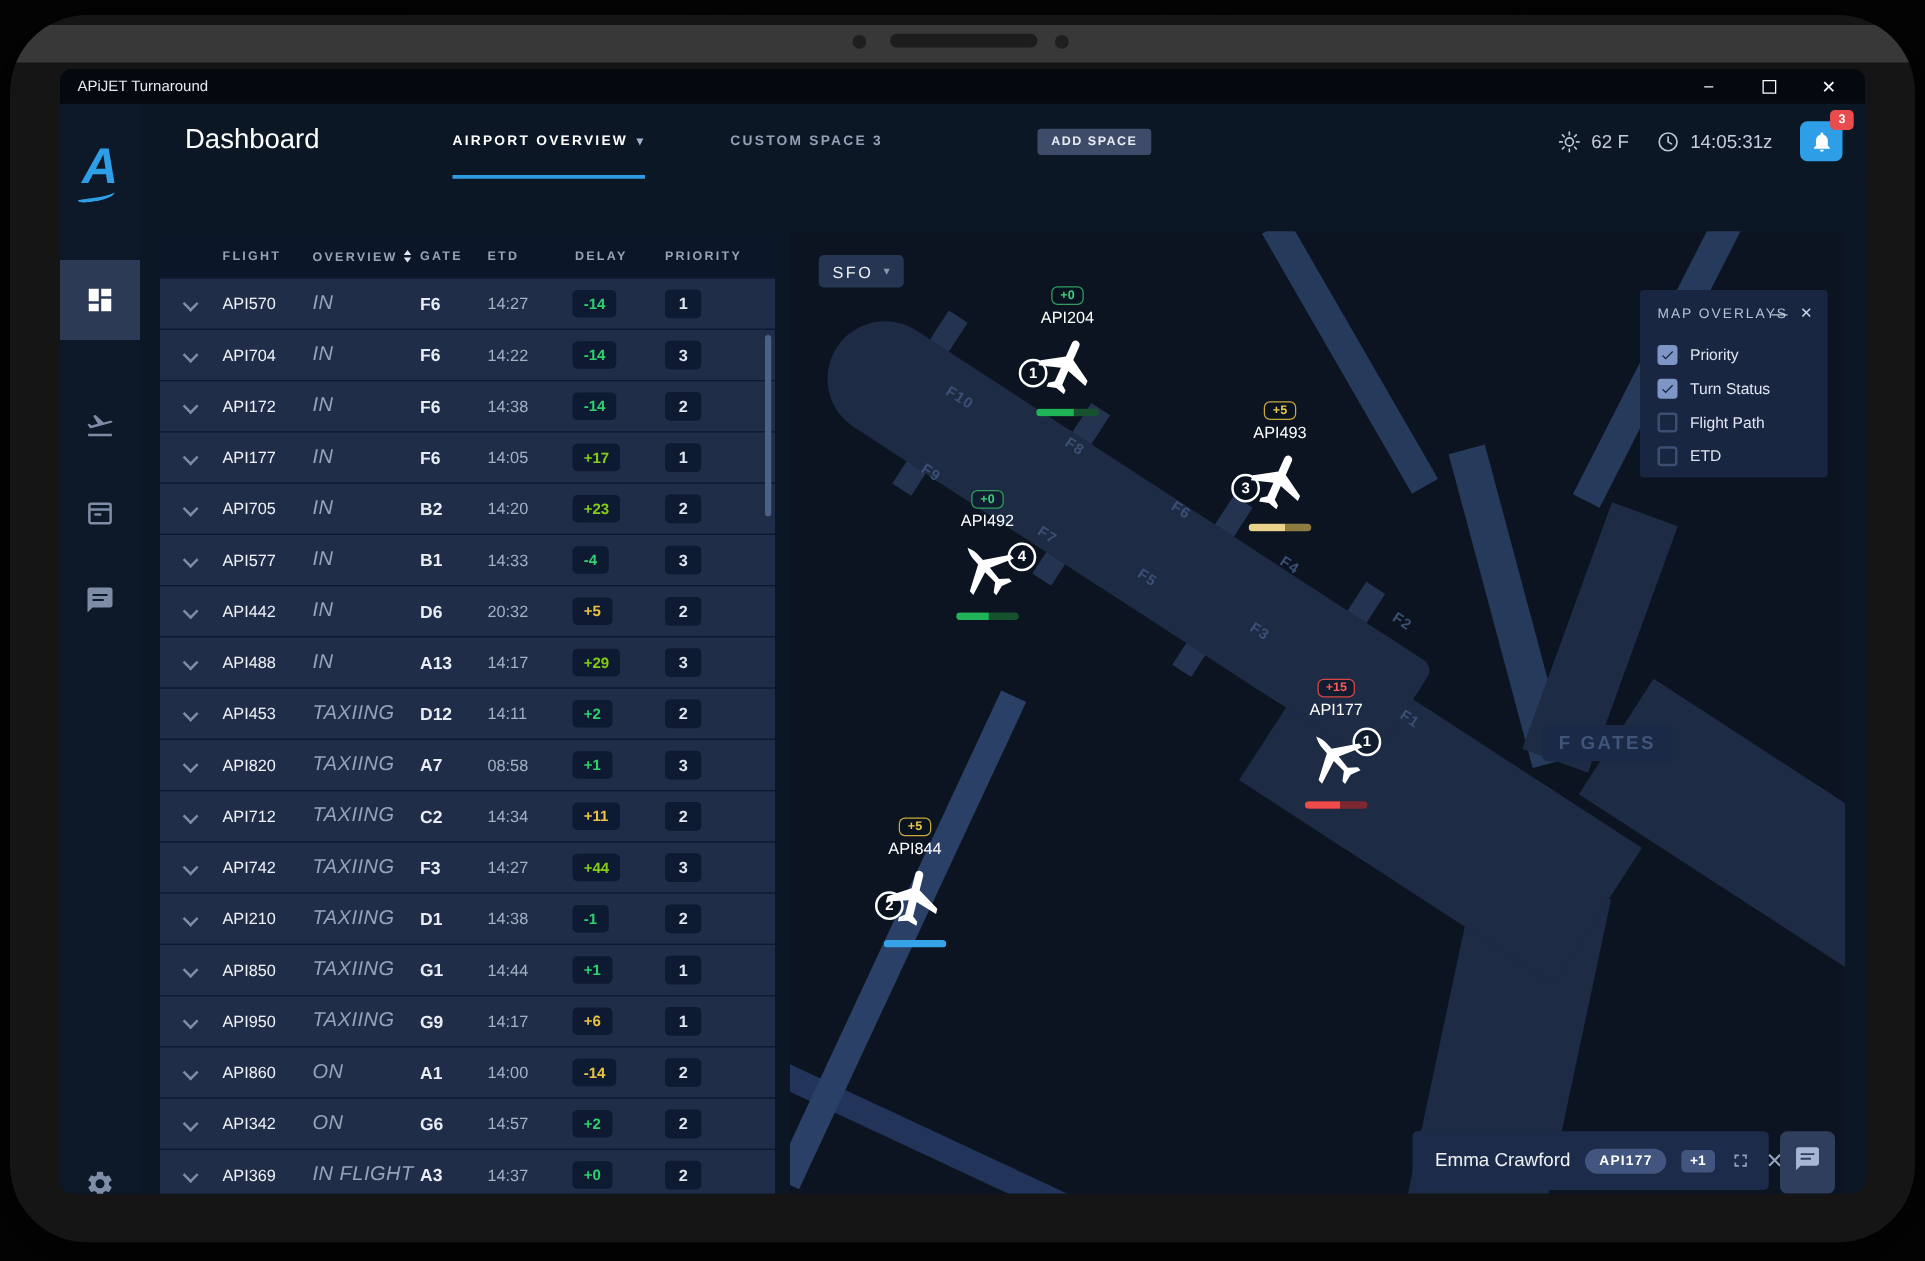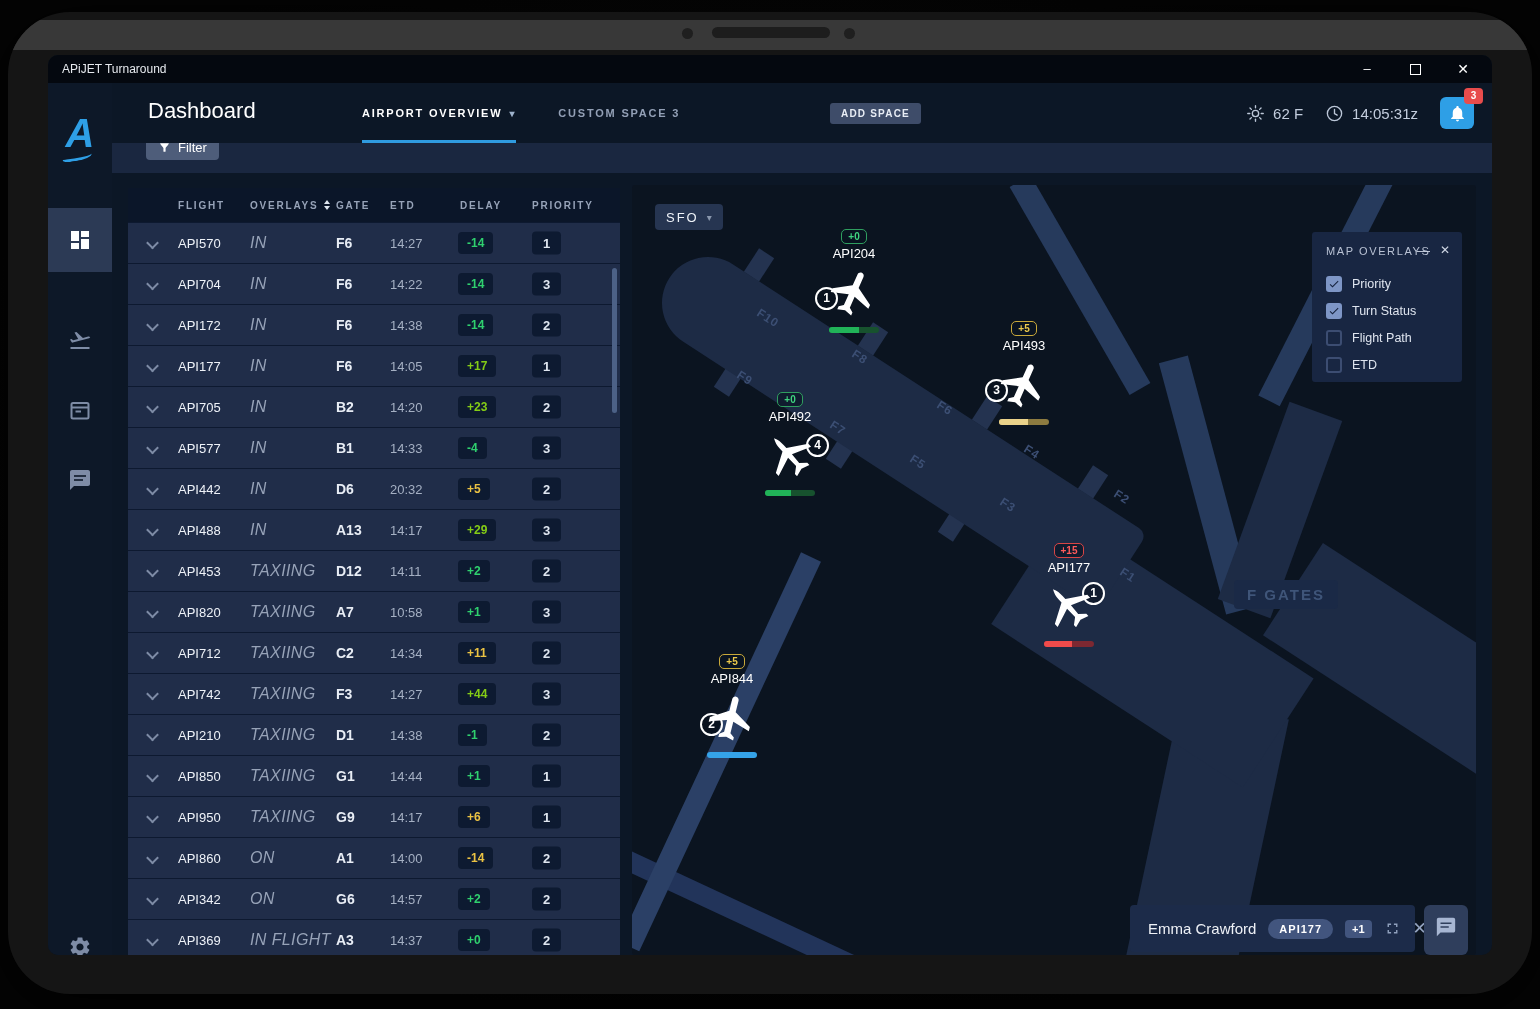--- a/index.html
+++ b/index.html
@@ -27,21 +27,21 @@
   .sidebar{position:absolute;left:0;top:28px;width:64px;height:872px;background:#0d1828;z-index:30;}
   .logo{position:absolute;left:0;top:18px;width:64px;height:64px;text-align:center;}
   .logo span{font-size:40px;font-style:italic;font-weight:bold;color:#2e9fe6;line-height:64px;}
   .logo i{position:absolute;left:14px;bottom:4px;width:30px;height:6px;border-bottom:3px solid #2e9fe6;border-radius:0 0 60% 30%;transform:rotate(-8deg);}
   .side-item{position:absolute;left:0;width:64px;height:64px;display:flex;align-items:center;justify-content:center;}
   .side-item.active{background:#2c3a55;}
   .side-item svg{width:24px;height:24px;}
   
   .header{position:absolute;left:64px;top:28px;width:1380px;height:60px;background:#0c1726;z-index:20;}
   .page-title{position:absolute;left:36px;top:15px;font-size:22px;font-weight:500;color:#fff;}
-  .tabs{position:absolute;left:250px;top:0;height:60px;display:flex;align-items:stretch;gap:42px;}
+  .tabs{position:absolute;left:250px;top:0;height:60px;display:flex;align-items:stretch;gap:68px;}
   .tab{display:flex;align-items:center;gap:7px;font-size:11px;font-weight:bold;letter-spacing:1.8px;
        color:#93a0b6;border-bottom:3px solid transparent;padding-top:3px;cursor:pointer;}
   .tab[data-active="true"]{color:#fff;border-bottom-color:#2f9be0;}
   .tab .caret{font-size:10px;color:#9fb3cc;}
   .add-space{position:absolute;left:718px;top:20px;background:#3e4c69;border-radius:3px;padding:5px 11px;
        font-size:10px;font-weight:bold;letter-spacing:1.2px;color:#e8edf5;cursor:pointer;}
   .head-right{position:absolute;right:18px;top:0;height:60px;display:flex;align-items:center;gap:22px;}
   .metric{display:flex;align-items:center;gap:8px;font-size:15px;color:#c3cddd;}
   .bell-btn{position:relative;width:34px;height:32px;background:#2e9fe6;border-radius:6px;
        display:flex;align-items:center;justify-content:center;cursor:pointer;}
@@ -240,33 +240,25 @@
         </span>
         <div class="bell-btn">
           <svg viewBox="0 0 24 24">
                 <path fill="#ffffff" d="M12,22c1.1,0,2-0.9,2-2h-4C10,21.1,10.9,22,12,22z M18,16v-5c0-3.07-1.63-5.64-4.5-6.32V4 c0-0.83-0.67-1.5-1.5-1.5S10.5,3.17,10.5,4v0.68C7.64,5.36,6,7.92,6,11v5l-2,2v1h16v-1L18,16z"></path>
               </svg>
           <span class="bell-badge">3</span>
         </div>
       </div>
     </div>
 
-    <div class="filterbar">
-      <div class="filter-btn">
-        <svg viewBox="0 0 24 24">
-              <path fill="#ffffff" d="M4.25,5.61C6.27,8.2,10,13,10,13v6c0,0.55,0.45,1,1,1h2c0.55,0,1-0.45,1-1v-6c0,0,3.72-4.8,5.74-7.39 C20.25,4.95,19.78,4,18.95,4H5.04C4.21,4,3.74,4.95,4.25,5.61z"></path>
-            </svg>
-        <span>Filter</span>
-      </div>
-    </div>
 
     <div class="table-panel">
       <div class="t-head">
         <span class="h-flight">FLIGHT</span>
-        <span class="h-loc"><b style="font-weight:bold;letter-spacing:1.8px;">OVERLAYS</b><i class="sort-ic"><b class="up"></b><b class="dn"></b></i></span>
+        <span class="h-loc"><b style="font-weight:bold;letter-spacing:1.8px;">OVERVIEW</b><i class="sort-ic"><b class="up"></b><b class="dn"></b></i></span>
         <span class="h-gate">GATE</span>
         <span class="h-etd">ETD</span>
         <span class="h-delay">DELAY</span>
         <span class="h-prio">PRIORITY</span>
       </div>
       <div>
 
           <div class="t-row">
             <span class="row-chevron"></span>
             <span class="c-flight">API570</span>
@@ -355,21 +347,21 @@
             <span class="c-etd">14:11</span>
             <span class="c-delay" data-tone="green">+2</span>
             <span class="c-prio">2</span>
           </div>
 
           <div class="t-row">
             <span class="row-chevron"></span>
             <span class="c-flight">API820</span>
             <span class="c-loc">TAXIING</span>
             <span class="c-gate">A7</span>
-            <span class="c-etd">10:58</span>
+            <span class="c-etd">08:58</span>
             <span class="c-delay" data-tone="green">+1</span>
             <span class="c-prio">3</span>
           </div>
 
           <div class="t-row">
             <span class="row-chevron"></span>
             <span class="c-flight">API712</span>
             <span class="c-loc">TAXIING</span>
             <span class="c-gate">C2</span>
             <span class="c-etd">14:34</span>

